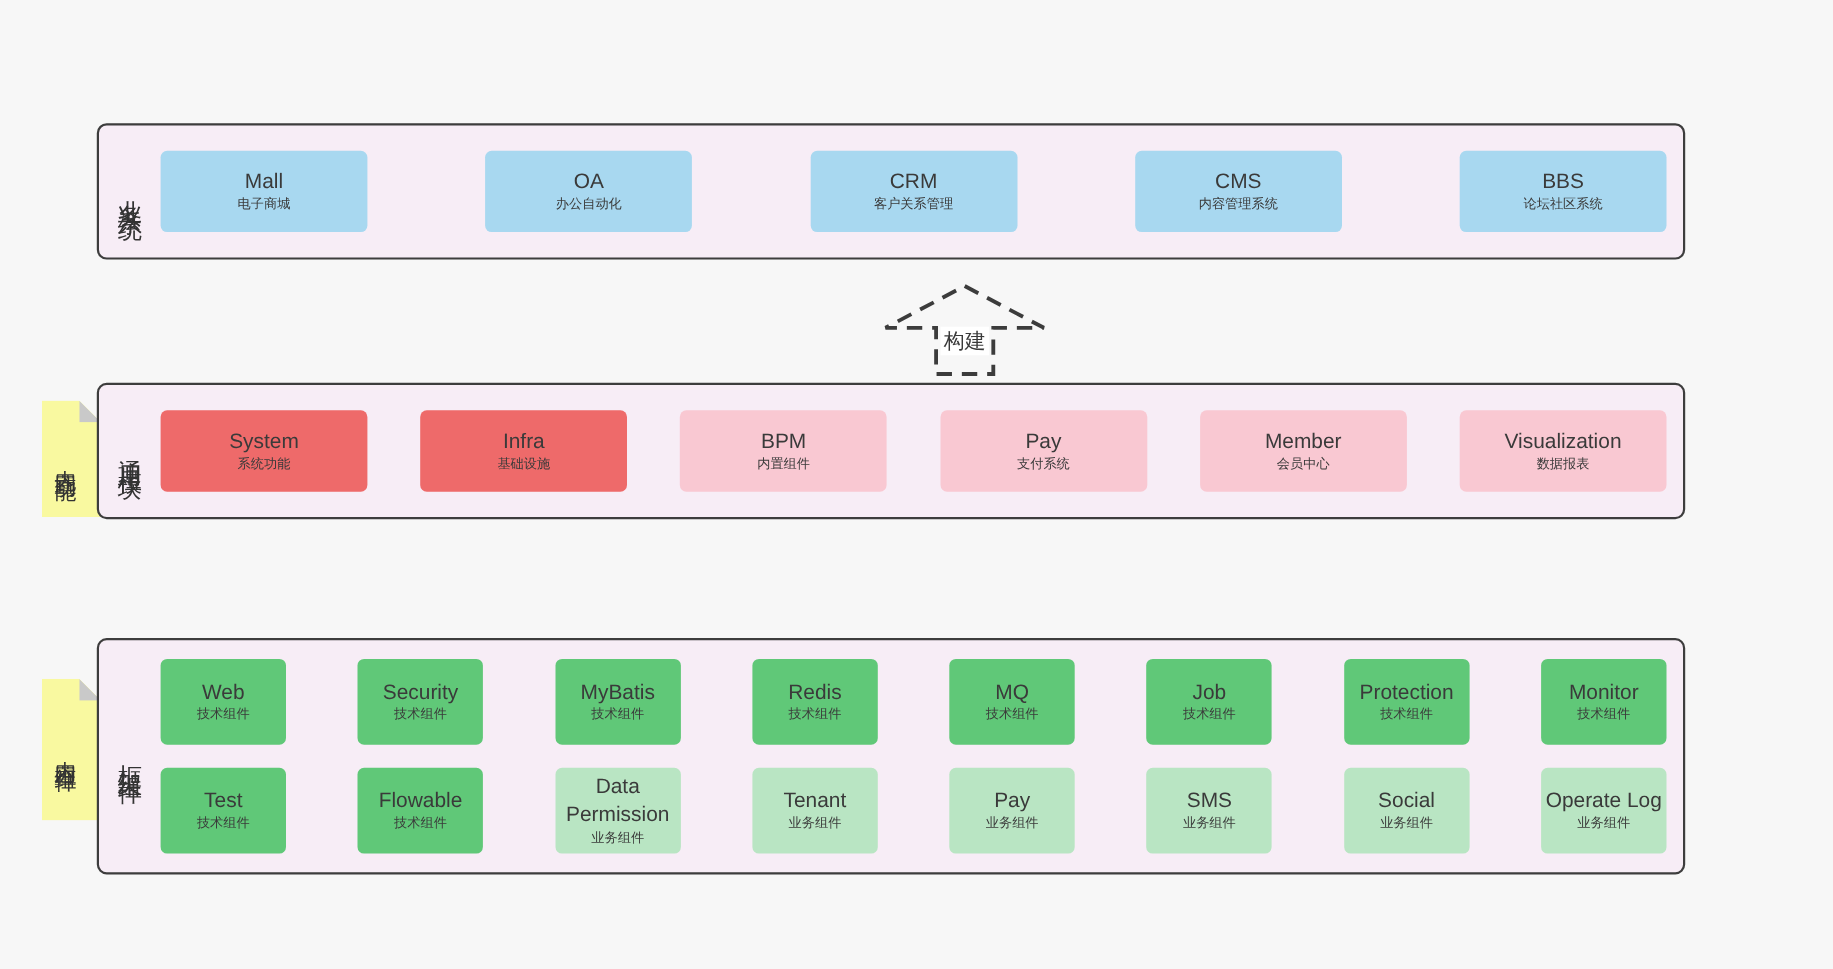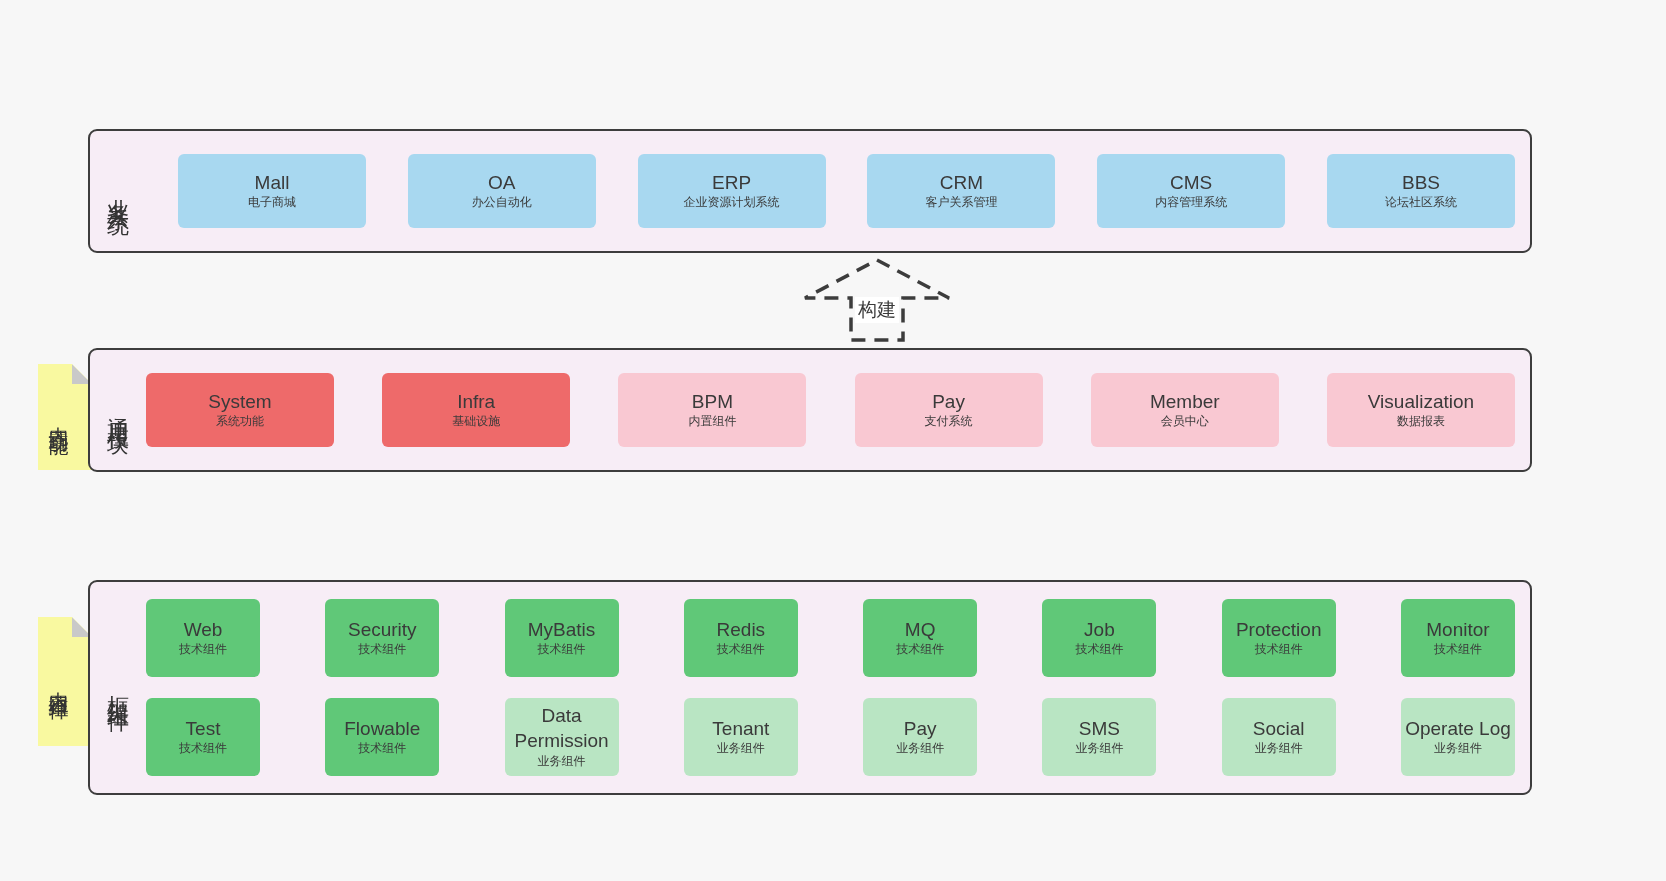--- a/index.html
+++ b/index.html
@@ -9,21 +9,21 @@
     font-family:"Liberation Sans","DejaVu Sans",sans-serif;
   }
 
   
   .panel {
     position:absolute; left:88px; width:1444px; box-sizing:border-box;
     background:var(--container-bg,#f7edf6);
     border:2px solid var(--container-border,#3d3d3d);
     border-radius:9px; display:flex; z-index:2;
   }
-  #panel-business  { top:129px; height:124px;gap:32px; }
+  #panel-business  { top:112px; height:124px; }
   #panel-modules   { top:348px; height:124px; }
   #panel-components{ top:580px; height:215px; }
 
   .v-label {
     flex:0 0 56px; display:flex; align-items:center; justify-content:center;
   }
   .v-label span {
     writing-mode:vertical-rl; text-orientation:upright;
     font-size:22px; letter-spacing:5px; color:#333; line-height:1;
   }
@@ -111,24 +111,20 @@
     <div class="boxrow">
       <div class="box big blue">
         <div class="box-title">Mall</div>
         <div class="box-sub">电子商城</div>
       </div>
       <div class="box big blue">
         <div class="box-title">OA</div>
         <div class="box-sub">办公自动化</div>
       </div>
       <div class="box big blue">
-        <div class="box-title">ERP</div>
-        <div class="box-sub">企业资源计划系统</div>
-      </div>
-      <div class="box big blue">
         <div class="box-title">CRM</div>
         <div class="box-sub">客户关系管理</div>
       </div>
       <div class="box big blue">
         <div class="box-title">CMS</div>
         <div class="box-sub">内容管理系统</div>
       </div>
       <div class="box big blue">
         <div class="box-title">BBS</div>
         <div class="box-sub">论坛社区系统</div>

